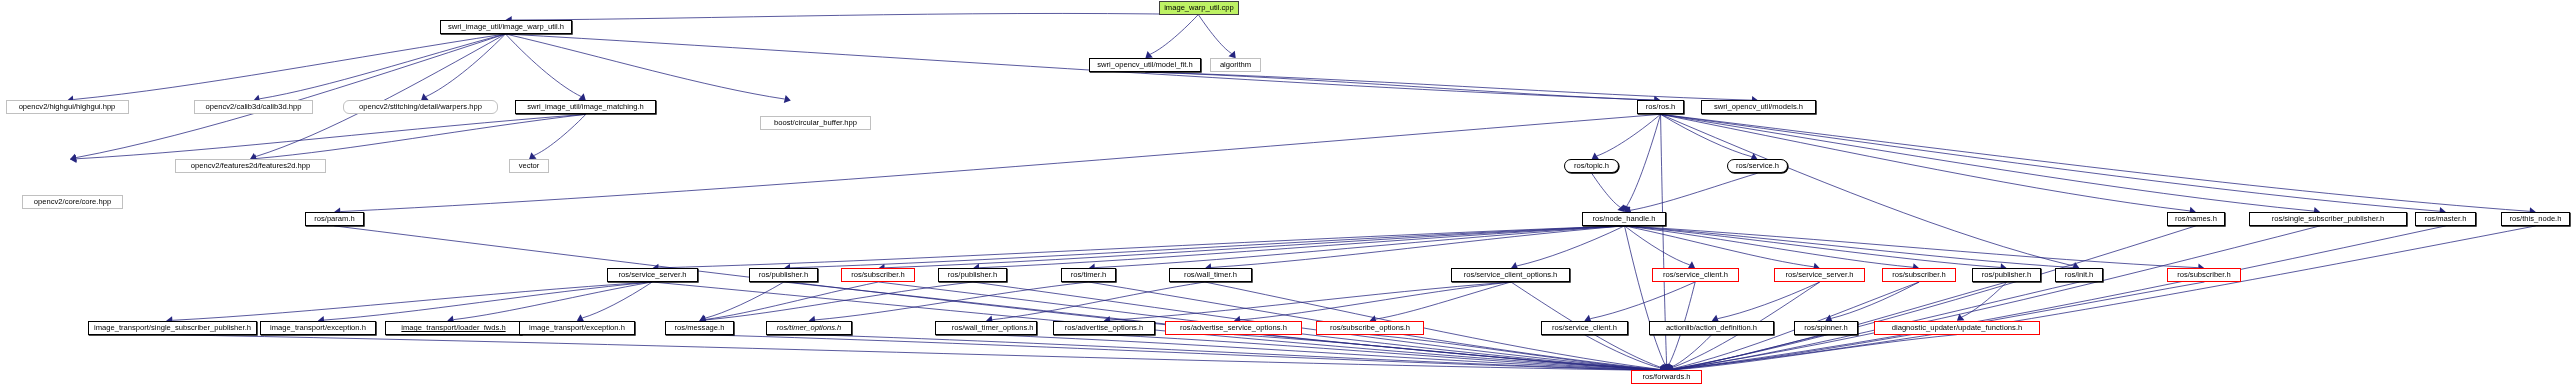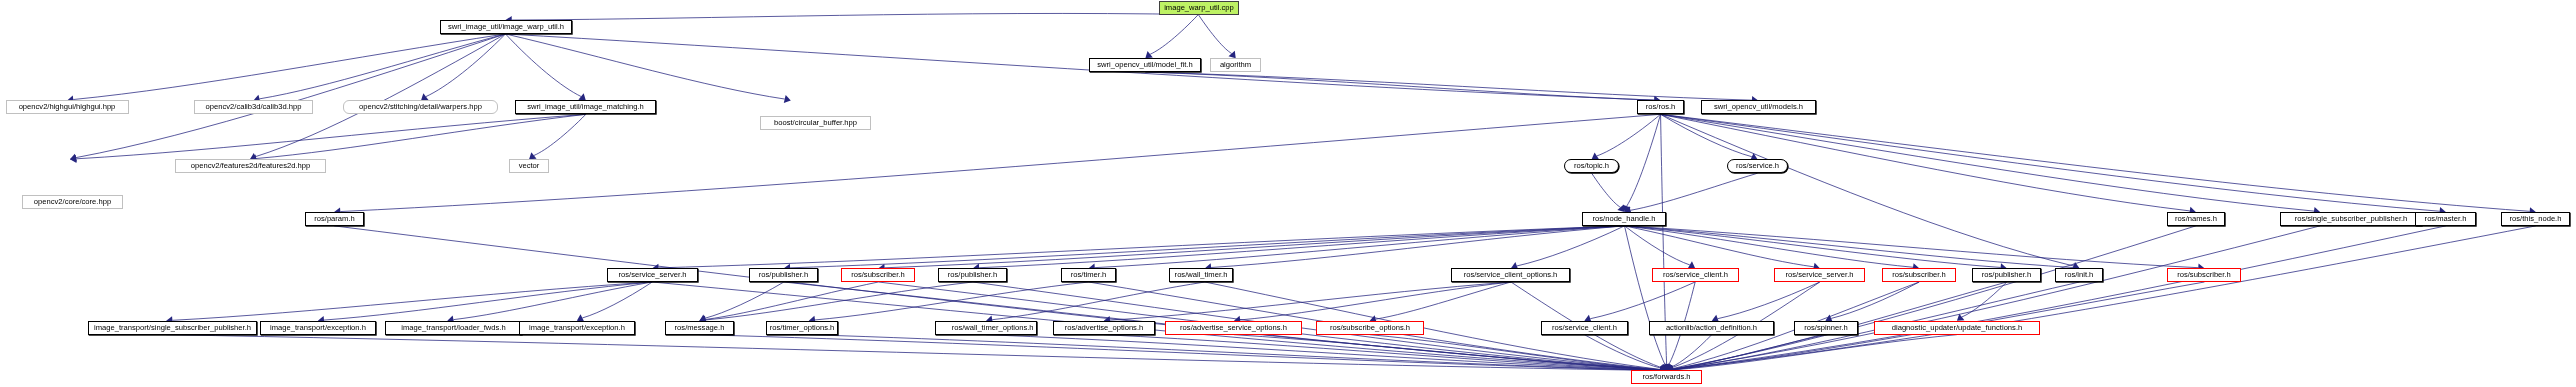--- a/index.html
+++ b/index.html
@@ -211,42 +211,42 @@
       <div class="node thick" style="left: 1637px; top: 100px; width: 47px;">ros/ros.h</div>
       <div class="node thick" style="left: 1701px; top: 100px; width: 115px;">swri_opencv_util/models.h</div>
       <div class="node gray" style="left: 22px; top: 159px; width: 101px; margin-top: 36px;">opencv2/core/core.hpp</div>
       <div class="node gray" style="left: 175px; top: 159px; width: 151px;">opencv2/features2d/features2d.hpp</div>
       <div class="node gray" style="left: 509px; top: 159px; width: 40px;">vector</div>
       <div class="node thick" style="left: 1564px; top: 159px; width: 55px; border-radius: 7px;">ros/topic.h</div>
       <div class="node thick" style="left: 1727px; top: 159px; width: 61px; border-radius: 7px;">ros/service.h</div>
       <div class="node thick" style="left: 305px; top: 212px; width: 59px;">ros/param.h</div>
       <div class="node thick" style="left: 1582px; top: 212px; width: 84px;">ros/node_handle.h</div>
       <div class="node thick" style="left: 2167px; top: 212px; width: 58px;">ros/names.h</div>
-      <div class="node thick" style="left: 2249px; top: 212px; width: 142px; margin-left: 31px;">ros/single_subscriber_publisher.h</div>
+      <div class="node thick" style="left: 2249px; top: 212px; width: 158px;">ros/single_subscriber_publisher.h</div>
       <div class="node thick" style="left: 2415px; top: 212px; width: 61px;">ros/master.h</div>
       <div class="node thick" style="left: 2501px; top: 212px; width: 69px;">ros/this_node.h</div>
       <div class="node thick" style="left: 607px; top: 268px; width: 91px;">ros/service_server.h</div>
       <div class="node thick" style="left: 749px; top: 268px; width: 69px;">ros/publisher.h</div>
       <div class="node red" style="left: 841px; top: 268px; width: 74px;">ros/subscriber.h</div>
       <div class="node thick" style="left: 938px; top: 268px; width: 69px;">ros/publisher.h</div>
       <div class="node thick" style="left: 1061px; top: 268px; width: 55px;">ros/timer.h</div>
-      <div class="node thick" style="left: 1169px; top: 268px; width: 64px;">ros/wall_timer.h</div>
+      <div class="node thick" style="left: 1169px; top: 268px; width: 83px;">ros/wall_timer.h</div>
       <div class="node thick" style="left: 1451px; top: 268px; width: 119px;">ros/service_client_options.h</div>
       <div class="node red" style="left: 1652px; top: 268px; width: 87px;">ros/service_client.h</div>
       <div class="node red" style="left: 1774px; top: 268px; width: 91px;">ros/service_server.h</div>
       <div class="node red" style="left: 1882px; top: 268px; width: 74px;">ros/subscriber.h</div>
       <div class="node thick" style="left: 1972px; top: 268px; width: 69px;">ros/publisher.h</div>
       <div class="node thick" style="left: 2055px; top: 268px; width: 48px;">ros/init.h</div>
       <div class="node red" style="left: 2167px; top: 268px; width: 74px;">ros/subscriber.h</div>
       <div class="node thick" style="left: 82px; top: 321px; width: 169px; margin-left: 6px;">image_transport/single_subscriber_publisher.h</div>
       <div class="node thick" style="left: 260px; top: 321px; width: 116px;">image_transport/exception.h</div>
-      <div class="node thick" style="left: 385px; top: 321px; width: 137px;">image_transport/loader_fwds.h</div>
+      <div class="node thick" style="left: 385px; top: 321px; width: 137px; text-decoration: underline;">image_transport/loader_fwds.h</div>
       <div class="node thick" style="left: 519px; top: 321px; width: 116px;">image_transport/exception.h</div>
       <div class="node thick" style="left: 665px; top: 321px; width: 69px;">ros/message.h</div>
-      <div class="node thick" style="left: 766px; top: 321px; width: 72px;">ros/timer_options.h</div>
+      <div class="node thick" style="left: 766px; top: 321px; width: 86px; font-style: italic;">ros/timer_options.h</div>
       <div class="node thick" style="left: 935px; top: 321px; width: 102px; padding-left: 16px;">ros/wall_timer_options.h</div>
       <div class="node thick" style="left: 1053px; top: 321px; width: 102px;">ros/advertise_options.h</div>
       <div class="node red" style="left: 1165px; top: 321px; width: 137px;">ros/advertise_service_options.h</div>
       <div class="node red" style="left: 1316px; top: 321px; width: 108px;">ros/subscribe_options.h</div>
       <div class="node thick" style="left: 1541px; top: 321px; width: 87px;">ros/service_client.h</div>
       <div class="node thick" style="left: 1649px; top: 321px; width: 125px;">actionlib/action_definition.h</div>
       <div class="node thick" style="left: 1794px; top: 321px; width: 64px;">ros/spinner.h</div>
       <div class="node red" style="left: 1874px; top: 321px; width: 166px;">diagnostic_updater/update_functions.h</div>
       <div class="node red" style="left: 1631px; top: 370px; width: 71px;">ros/forwards.h</div>
     </div>

